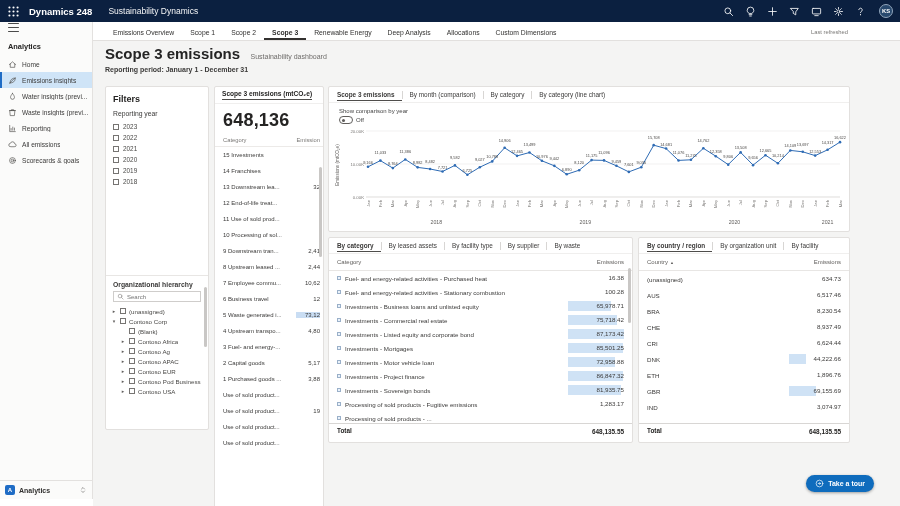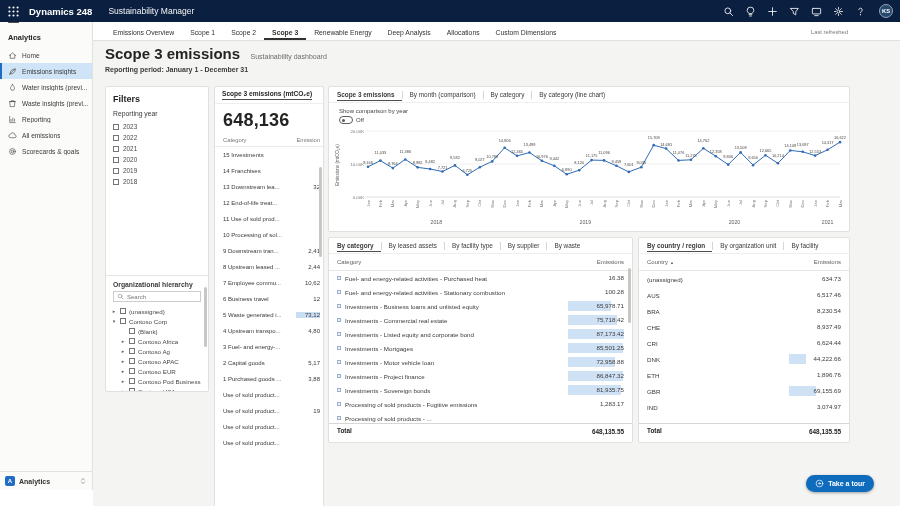--- a/index.html
+++ b/index.html
@@ -11,21 +11,21 @@
 .topbar{position:absolute;top:0;left:0;width:900px;height:22px;background:#0b2040;color:#fff;display:flex;align-items:center;padding:0 7px;z-index:9}
 .waffle{width:13px;height:13px;margin-right:9px;display:flex;color:#fff;cursor:pointer}
 .brand{font-size:9.5px;font-weight:700;margin-right:16px;white-space:nowrap}
 .appname{font-size:8.5px;opacity:.95;white-space:nowrap}
 .tb-right{margin-left:auto;display:flex;align-items:center;gap:11px}
 .tbicon{width:11px;height:11px;color:#fff;display:flex;cursor:pointer}
 .tbicon svg,.waffle svg,.nav-ic svg,.tour-ic svg,.search-ic svg,.updown svg{width:100%;height:100%;stroke:currentColor;fill:none;stroke-width:1.2;stroke-linecap:round;stroke-linejoin:round}
 .avatar{width:14px;height:14px;border-radius:50%;background:#28496e;border:1px solid #90a4ba;color:#fff;font-size:5.8px;font-weight:700;display:flex;align-items:center;justify-content:center;margin-left:2px;cursor:pointer}
 
 
-.sidebar{position:absolute;top:6px;left:0;width:93px;height:484px;background:#fbfbfa;border-right:1px solid #e3e1df;display:flex;flex-direction:column}
+.sidebar{position:absolute;top:15px;left:0;width:93px;height:484px;background:#fbfbfa;border-right:1px solid #e3e1df;display:flex;flex-direction:column}
 .hamb{width:11px;height:9px;margin:8px 0 7px 8px;display:flex;flex-direction:column;justify-content:space-between;cursor:pointer}
 .hamb i{display:block;height:1.3px;background:#4a4a4a;border-radius:1px}
 .side-section{font-size:7.4px;font-weight:700;color:#252423;padding:3px 0 5px 8px}
 .nav-item{display:flex;align-items:center;height:16px;padding-left:8px;gap:5px;cursor:pointer;color:#3b3a39}
 .nav-item.active{background:#cfe4f7;border-left:2px solid #1f6cc5;padding-left:6px}
 .nav-ic{width:9px;height:9px;flex:none;display:flex;color:#53524f}
 .nav-lb{font-size:6.6px;white-space:nowrap;overflow:hidden}
 .side-footer{margin-top:auto;border-top:1px solid #e3e1df;height:19px;display:flex;align-items:center;padding:0 5px;gap:4px;cursor:pointer}
 .badge-a{width:10px;height:10px;border-radius:2px;background:#1f6cc5;color:#fff;font-size:6px;font-weight:700;display:flex;align-items:center;justify-content:center}
 .side-footer-label{font-size:7px;font-weight:600;color:#323130}
@@ -36,21 +36,21 @@
 .tabstrip{position:absolute;left:0;top:0;width:807px;height:19px;background:#fff;border-bottom:1px solid #e2e0de;display:flex;align-items:flex-end;padding-left:12px}
 .tab{font-size:6.8px;color:#323130;padding:4px 8px;cursor:pointer;white-space:nowrap}
 .tab.active{font-weight:700;box-shadow:inset 0 -2px 0 #33312f}
 .last-refreshed{margin-left:auto;margin-right:52px;font-size:5.8px;color:#7a7876;padding-bottom:5px}
 .page-head{position:absolute;left:12px;top:23px}
 .page-title{font-size:15px;font-weight:700;color:#242424;display:inline}
 .page-sub{font-size:7px;color:#6e6c6a;margin-left:6px}
 .page-period{font-size:7px;font-weight:700;color:#3b3a39;margin-top:3px}
 
 .card{position:absolute;background:#fff;border:1px solid #e2e0de;border-radius:2px;overflow:hidden}
-.card-filters{left:12px;top:64px;width:104px;height:306px}
+.card-filters{left:12px;top:64px;width:104px;height:344px}
 .card-kpi{left:121px;top:64px;width:110px;height:434px}
 .card-chart{left:235px;top:64px;width:522px;height:146px}
 .card-cat{left:235px;top:215px;width:305px;height:206px}
 .card-country{left:545px;top:215px;width:212px;height:206px}
 
 
 .f-title{font-size:9px;font-weight:700;color:#252423;padding:7px 7px 4px}
 .f-group{font-size:6.8px;color:#3b3a39;padding:2px 7px 4px}
 .chk-row{display:flex;align-items:center;gap:4px;height:11px;padding:0 7px;cursor:pointer}
 .chk{width:6px;height:6px;border:1px solid #767472;background:#fff;flex:none}
@@ -124,21 +124,21 @@
             <circle cx="3" cy="8" r="1.3"></circle>
             <circle cx="8" cy="8" r="1.3"></circle>
             <circle cx="13" cy="8" r="1.3"></circle>
             <circle cx="3" cy="13" r="1.3"></circle>
             <circle cx="8" cy="13" r="1.3"></circle>
             <circle cx="13" cy="13" r="1.3"></circle>
           </g>
         </svg>
       </span>
     <span class="brand">Dynamics 248</span>
-    <span class="appname">Sustainability Manager</span>
+    <span class="appname">Sustainability Dynamics</span>
     <div class="tb-right">
       <span id="topbar-icons" style="display:flex;gap:11px">
           <span class="tbicon">
             <svg viewBox="0 0 16 16">
               <circle cx="7" cy="7" r="4.2"></circle>
               <line x1="10.2" y1="10.2" x2="14" y2="14"></line>
             </svg>
           </span>
           <span class="tbicon">
             <svg viewBox="0 0 16 16">

